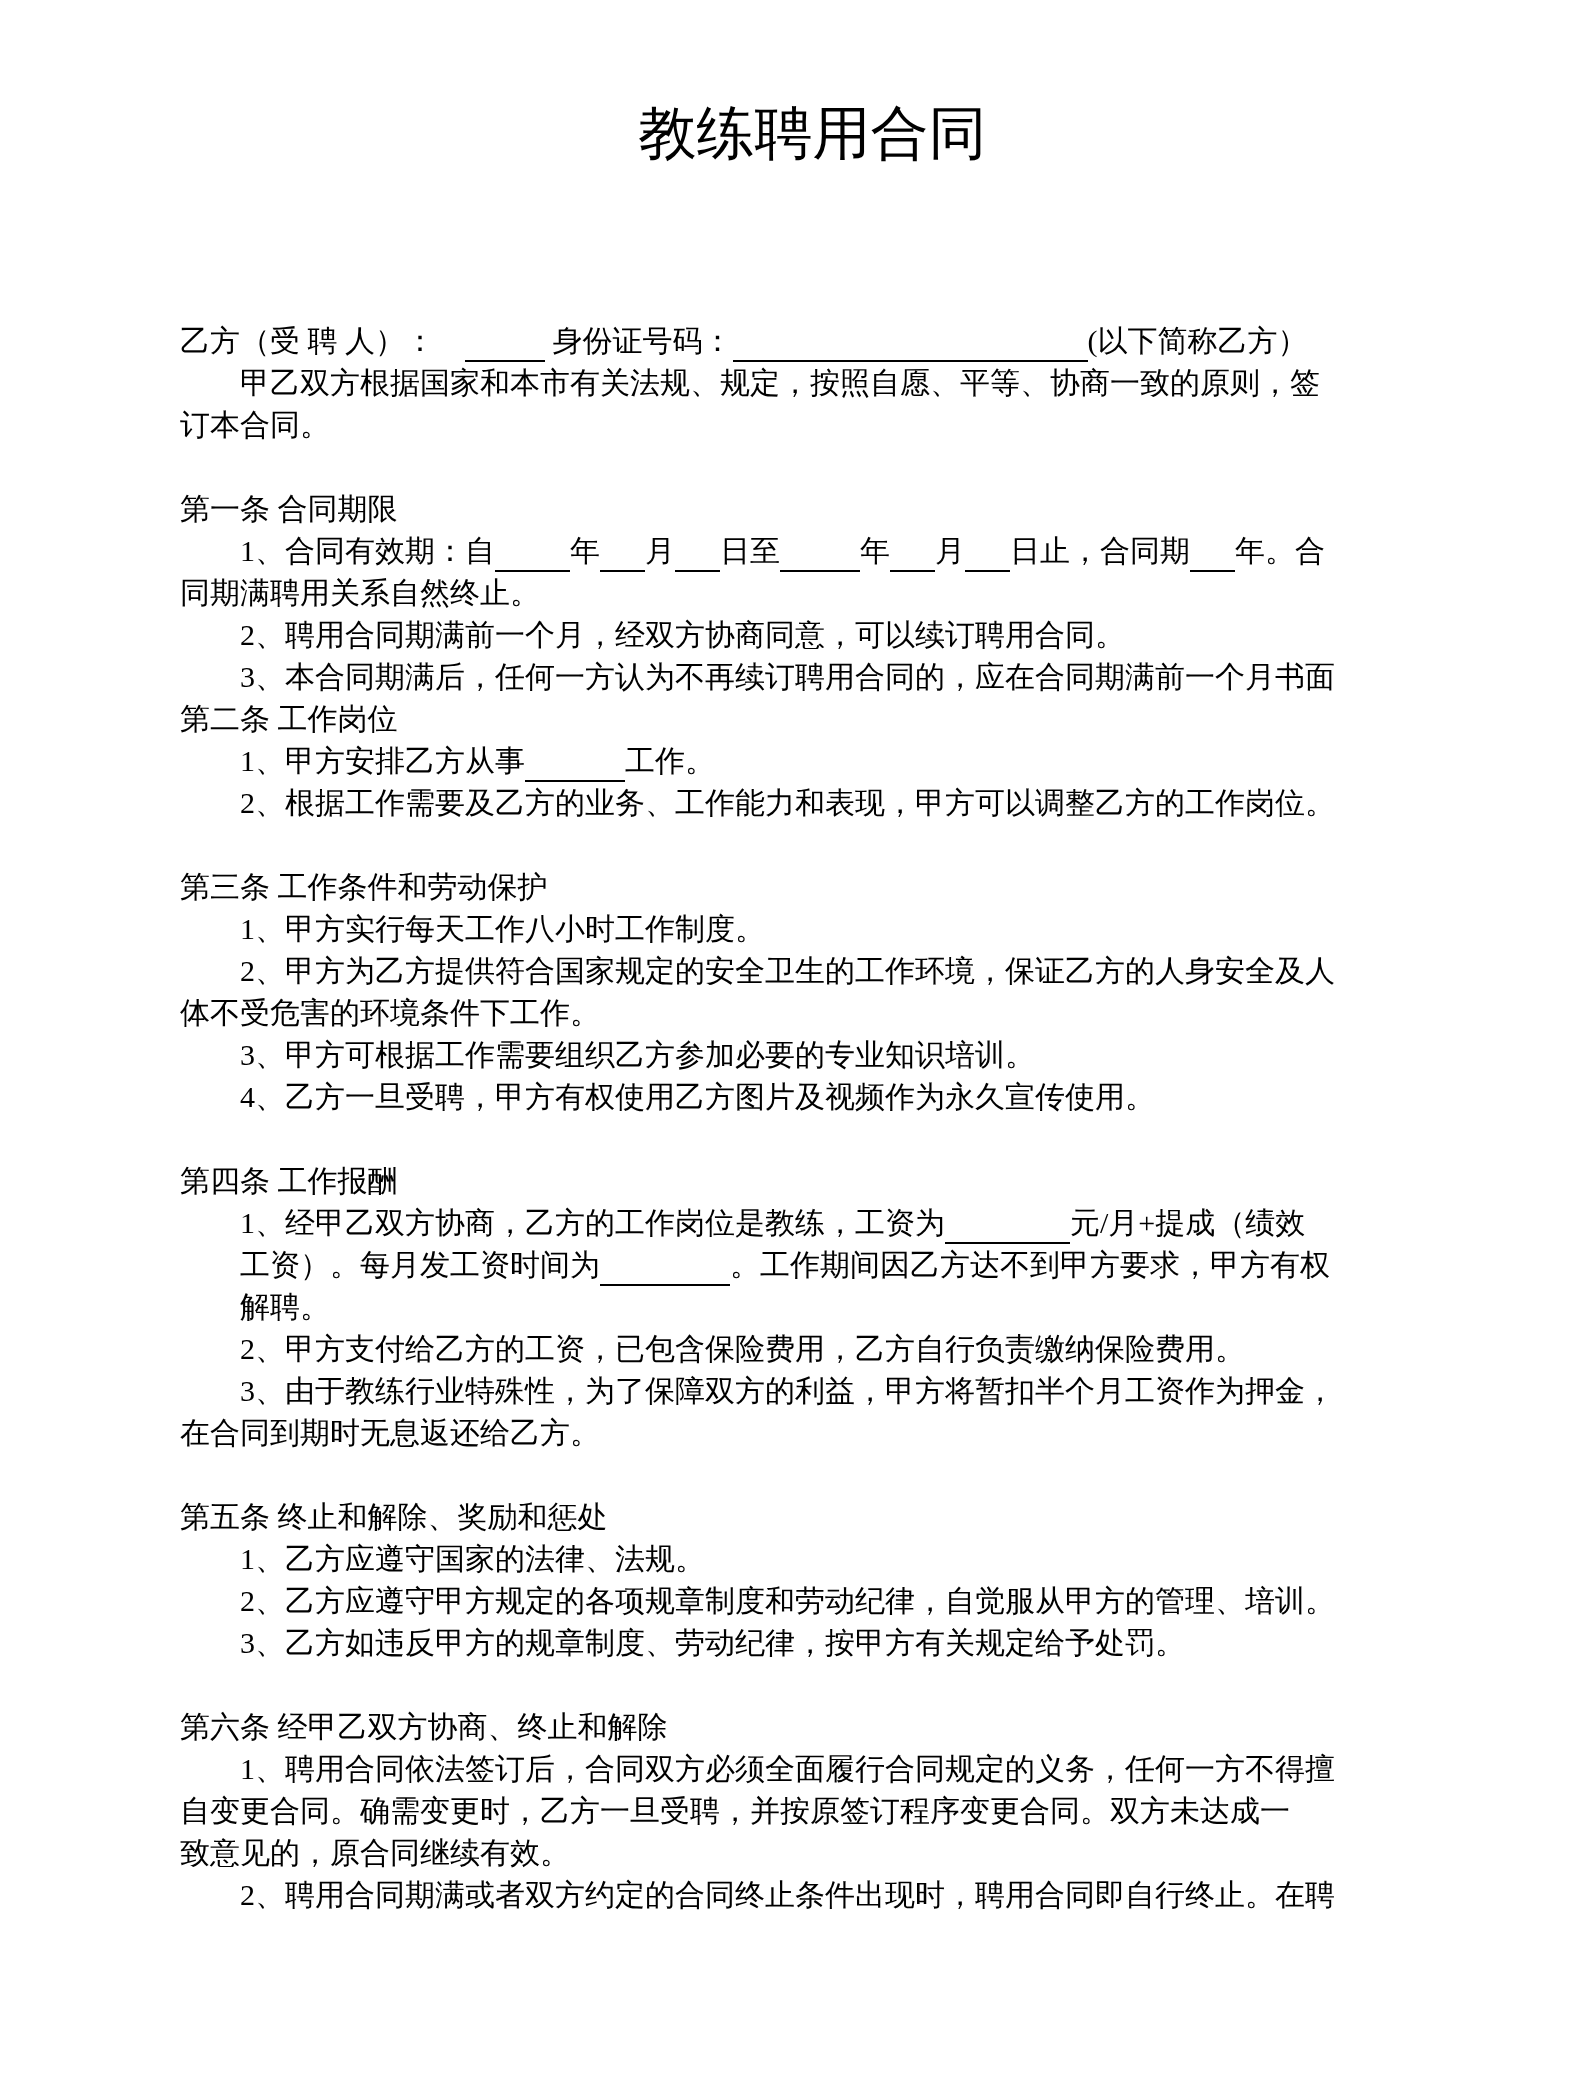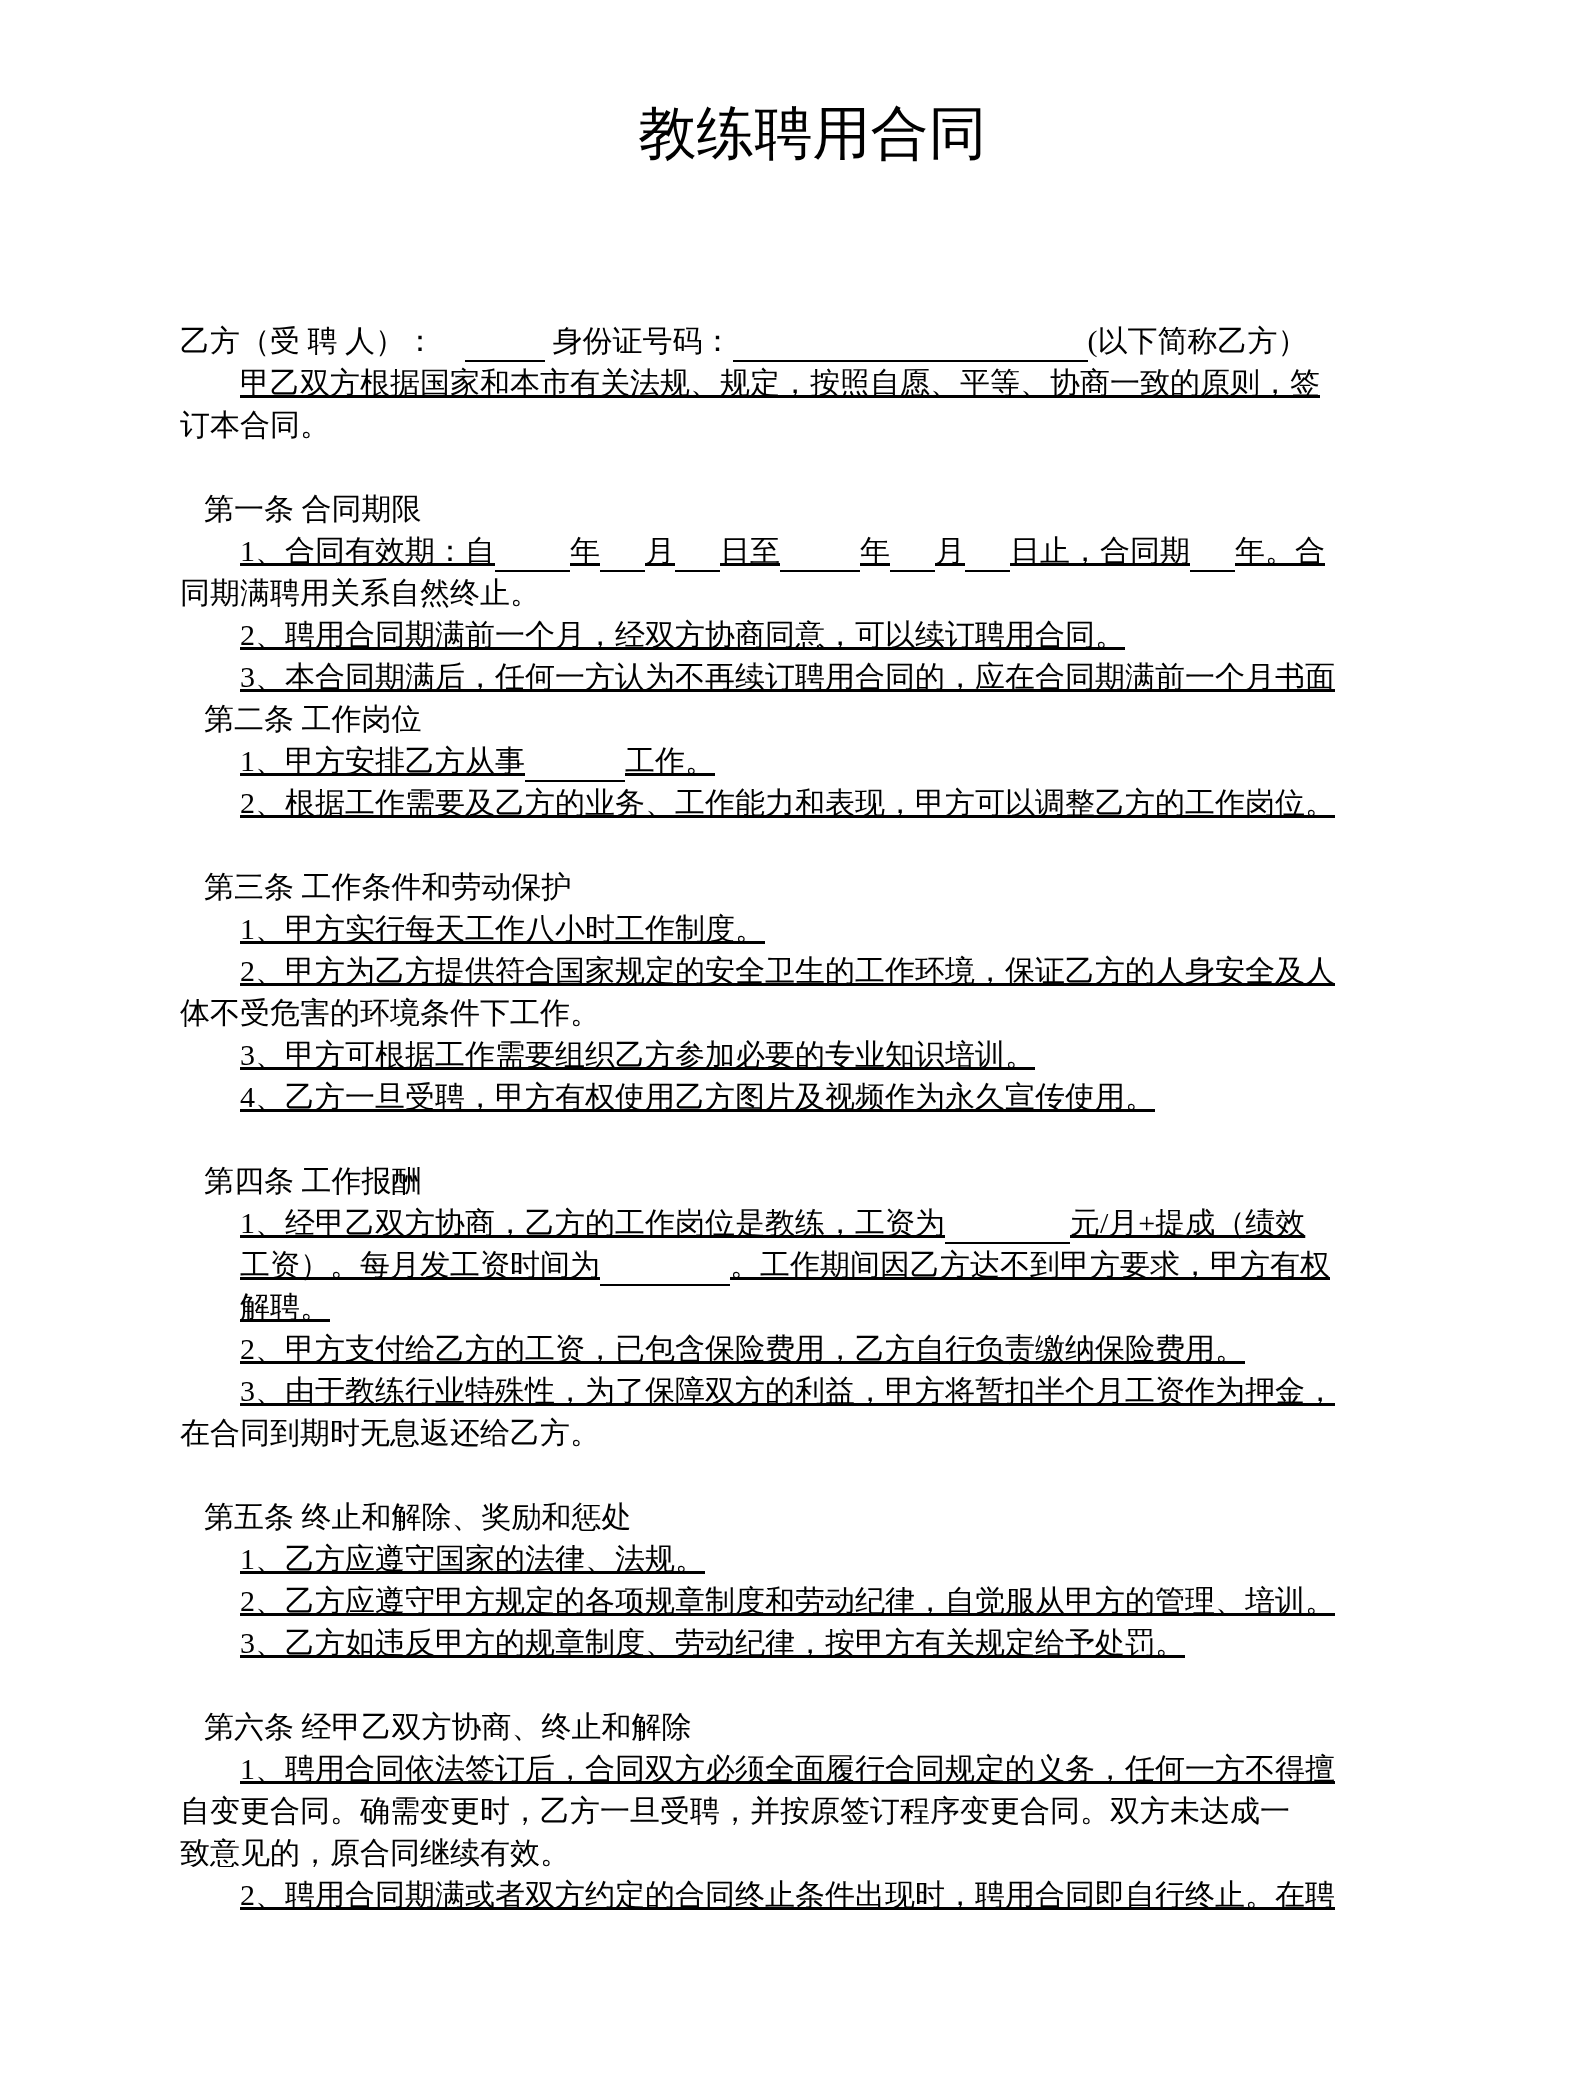--- a/index.html
+++ b/index.html
@@ -29,35 +29,33 @@
     font-weight: normal;
     text-align: center;
     margin: 28px 0 150px 0;
   }
   .line {
     min-height: 42px;
     white-space: nowrap;
   }
   .line.indent1 {
     text-indent: 60px;
-    text-decoration: underline;
   }
   .spacer {
     height: 42px;
   }
   .blank {
     display: inline-block;
     height: 34px;
     border-bottom: 2px solid #000000;
     vertical-align: bottom;
     text-indent: 0;
   }
   .heading {
     font-weight: normal;
-    margin-left: 24px;
   }
 </style>
 </head>
 <body>
 
 <div class="page">
   <h1 class="title">教练聘用合同</h1>
   <div class="body">
       <div class="line"><span>乙方（受 聘 人）：　</span><span class="blank" style="width: 80px;"></span><span> 身份证号码：</span><span class="blank" style="width: 355px;"></span><span>(以下简称乙方）</span></div>
       <div class="line indent1"><span>甲乙双方根据国家和本市有关法规、规定，按照自愿、平等、协商一致的原则，签</span></div>

